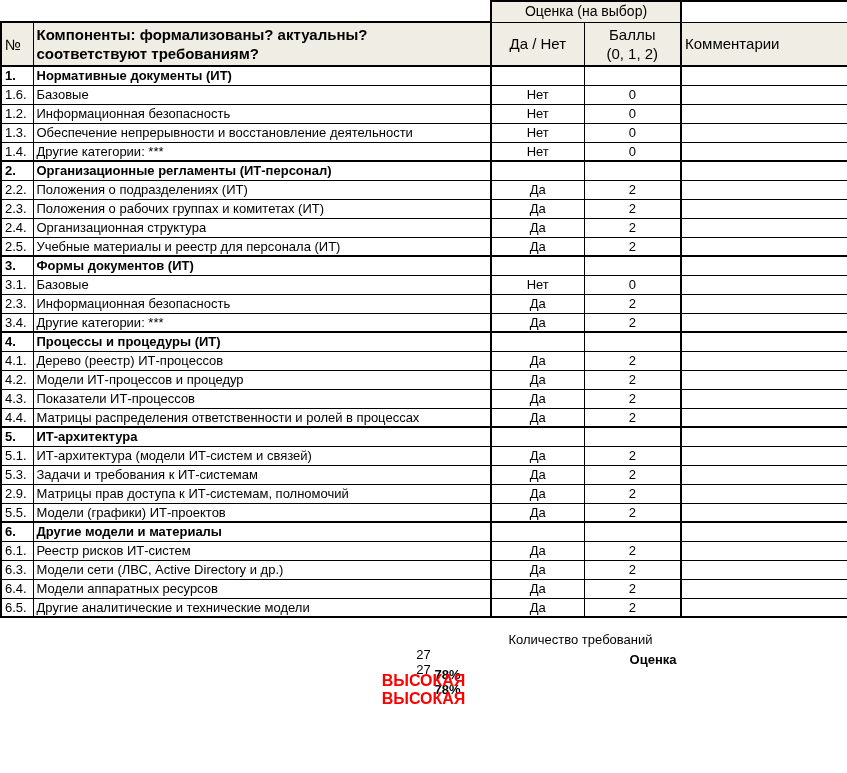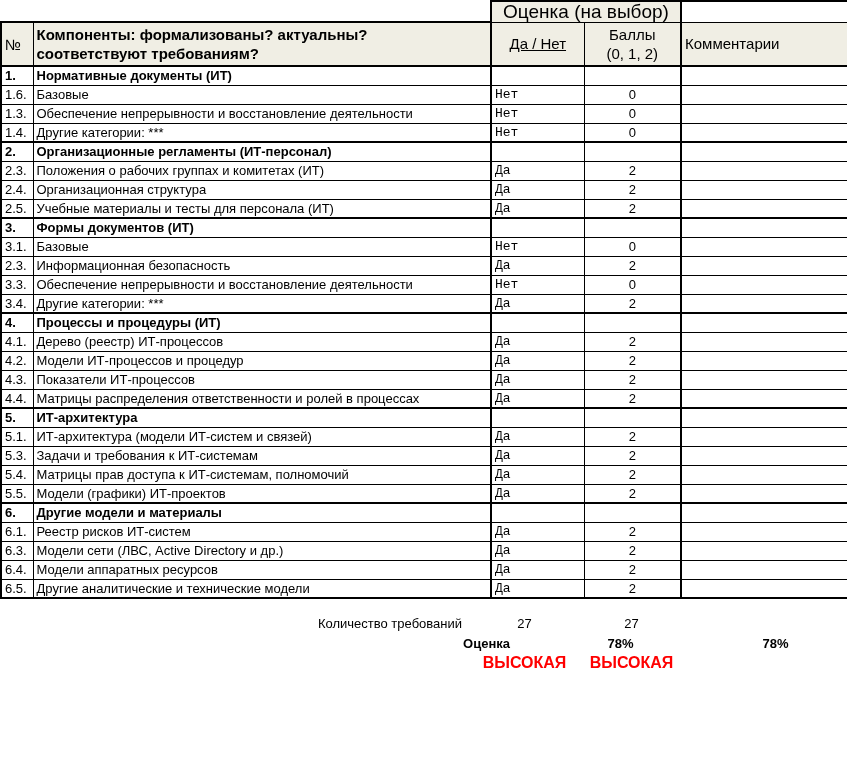--- a/index.html
+++ b/index.html
@@ -21,51 +21,51 @@
   td{
     border:1px solid var(--border-col);
     font-size:13px;line-height:15px;height:19px;
     padding:0 3px;overflow:hidden;white-space:nowrap;
     vertical-align:middle;
   }
   
   tr.toprow td{height:21px;}
   td.top-spacer{border:none;background:#fff;}
   td.eval-group{
-    background:var(--header-bg);text-align:center;font-size:19px;
+    background:var(--header-bg);text-align:center;font-size:14px;
     border-top:2px solid var(--border-col);
     border-left:2px solid var(--border-col);
     border-right:2px solid var(--border-col);
   }
   td.top-blank{
     background:#fff;
     border-top:2px solid var(--border-col);
     border-right:2px solid var(--border-col);
   }
   
   tr.headrow td{
     background:var(--header-bg);height:44px;font-size:15px;line-height:19px;
     border-bottom:2px solid var(--border-col);
   }
   td.h-no{border-left:2px solid var(--border-col);border-top:2px solid var(--border-col);text-align:left;}
   td.h-comp{font-weight:bold;border-top:2px solid var(--border-col);border-right:2px solid var(--border-col);white-space:normal;}
-  td.h-yesno{text-align:center;text-decoration:underline;}
+  td.h-yesno{text-align:center;}
   td.h-points{text-align:center;border-right:2px solid var(--border-col);}
   td.h-comments{text-align:left;border-right:2px solid var(--border-col);}
   
   td.c-no{border-left:2px solid var(--border-col);}
   td.c-label{border-right:2px solid var(--border-col);}
-  td.c-yesno{text-align:left;font-family:Liberation Mono, monospace;}
+  td.c-yesno{text-align:center;}
   td.c-points{text-align:center;border-right:2px solid var(--border-col);}
   td.c-comment{border-right:2px solid var(--border-col);}
   tr.section-row td{border-top:2px solid var(--border-col);font-weight:bold;}
   tr.last-row td{border-bottom:2px solid var(--border-col);margin-top:18px;}
   
   .footer{margin-top:14px;}
-  .f-row{display:flex;height:20px;align-items:center;font-size:13px;}
+  .f-row{display:flex;height:20px;align-items:center;font-size:13px;flex-direction:column;}
   .f-label{width:466px;text-align:right;padding-right:4px;}
   .f-v1{width:117px;text-align:center;}
   .f-v2{width:97px;text-align:center;}
   .bold{font-weight:bold;margin-left:48px;}
   .rating{font-weight:bold;color:var(--rating-red);font-size:16px;}
 </style>
 </head>
 <body>
 
 <table class="sheet">
@@ -105,20 +105,27 @@
     <td class="c-comment"></td>
   </tr>
       <tr>
     <td class="c-no">1.6.</td>
     <td class="c-label">Базовые</td>
     <td class="c-yesno">Нет</td>
     <td class="c-points">0</td>
     <td class="c-comment"></td>
   </tr>
       <tr>
+    <td class="c-no">1.2.</td>
+    <td class="c-label">Информационная безопасность</td>
+    <td class="c-yesno">Нет</td>
+    <td class="c-points">0</td>
+    <td class="c-comment"></td>
+  </tr>
+      <tr>
     <td class="c-no">1.3.</td>
     <td class="c-label">Обеспечение непрерывности и восстановление деятельности</td>
     <td class="c-yesno">Нет</td>
     <td class="c-points">0</td>
     <td class="c-comment"></td>
   </tr>
       <tr>
     <td class="c-no">1.4.</td>
     <td class="c-label">Другие категории: ***</td>
     <td class="c-yesno">Нет</td>
@@ -126,36 +133,43 @@
     <td class="c-comment"></td>
   </tr>
       <tr class="section-row">
     <td class="c-no">2.</td>
     <td class="c-label">Организационные регламенты (ИТ-персонал)</td>
     <td class="c-yesno"></td>
     <td class="c-points"></td>
     <td class="c-comment"></td>
   </tr>
       <tr>
+    <td class="c-no">2.2.</td>
+    <td class="c-label">Положения о подразделениях (ИТ)</td>
+    <td class="c-yesno">Да</td>
+    <td class="c-points">2</td>
+    <td class="c-comment"></td>
+  </tr>
+      <tr>
     <td class="c-no">2.3.</td>
     <td class="c-label">Положения о рабочих группах и комитетах (ИТ)</td>
     <td class="c-yesno">Да</td>
     <td class="c-points">2</td>
     <td class="c-comment"></td>
   </tr>
       <tr>
     <td class="c-no">2.4.</td>
     <td class="c-label">Организационная структура</td>
     <td class="c-yesno">Да</td>
     <td class="c-points">2</td>
     <td class="c-comment"></td>
   </tr>
       <tr>
     <td class="c-no">2.5.</td>
-    <td class="c-label">Учебные материалы и тесты для персонала (ИТ)</td>
+    <td class="c-label">Учебные материалы и реестр для персонала (ИТ)</td>
     <td class="c-yesno">Да</td>
     <td class="c-points">2</td>
     <td class="c-comment"></td>
   </tr>
       <tr class="section-row">
     <td class="c-no">3.</td>
     <td class="c-label">Формы документов (ИТ)</td>
     <td class="c-yesno"></td>
     <td class="c-points"></td>
     <td class="c-comment"></td>
@@ -168,27 +182,20 @@
     <td class="c-comment"></td>
   </tr>
       <tr>
     <td class="c-no">2.3.</td>
     <td class="c-label">Информационная безопасность</td>
     <td class="c-yesno">Да</td>
     <td class="c-points">2</td>
     <td class="c-comment"></td>
   </tr>
       <tr>
-    <td class="c-no">3.3.</td>
-    <td class="c-label">Обеспечение непрерывности и восстановление деятельности</td>
-    <td class="c-yesno">Нет</td>
-    <td class="c-points">0</td>
-    <td class="c-comment"></td>
-  </tr>
-      <tr>
     <td class="c-no">3.4.</td>
     <td class="c-label">Другие категории: ***</td>
     <td class="c-yesno">Да</td>
     <td class="c-points">2</td>
     <td class="c-comment"></td>
   </tr>
       <tr class="section-row">
     <td class="c-no">4.</td>
     <td class="c-label">Процессы и процедуры (ИТ)</td>
     <td class="c-yesno"></td>
@@ -238,21 +245,21 @@
     <td class="c-comment"></td>
   </tr>
       <tr>
     <td class="c-no">5.3.</td>
     <td class="c-label">Задачи и требования к ИТ-системам</td>
     <td class="c-yesno">Да</td>
     <td class="c-points">2</td>
     <td class="c-comment"></td>
   </tr>
       <tr>
-    <td class="c-no">5.4.</td>
+    <td class="c-no">2.9.</td>
     <td class="c-label">Матрицы прав доступа к ИТ-системам, полномочий</td>
     <td class="c-yesno">Да</td>
     <td class="c-points">2</td>
     <td class="c-comment"></td>
   </tr>
       <tr>
     <td class="c-no">5.5.</td>
     <td class="c-label">Модели (графики) ИТ-проектов</td>
     <td class="c-yesno">Да</td>
     <td class="c-points">2</td>

